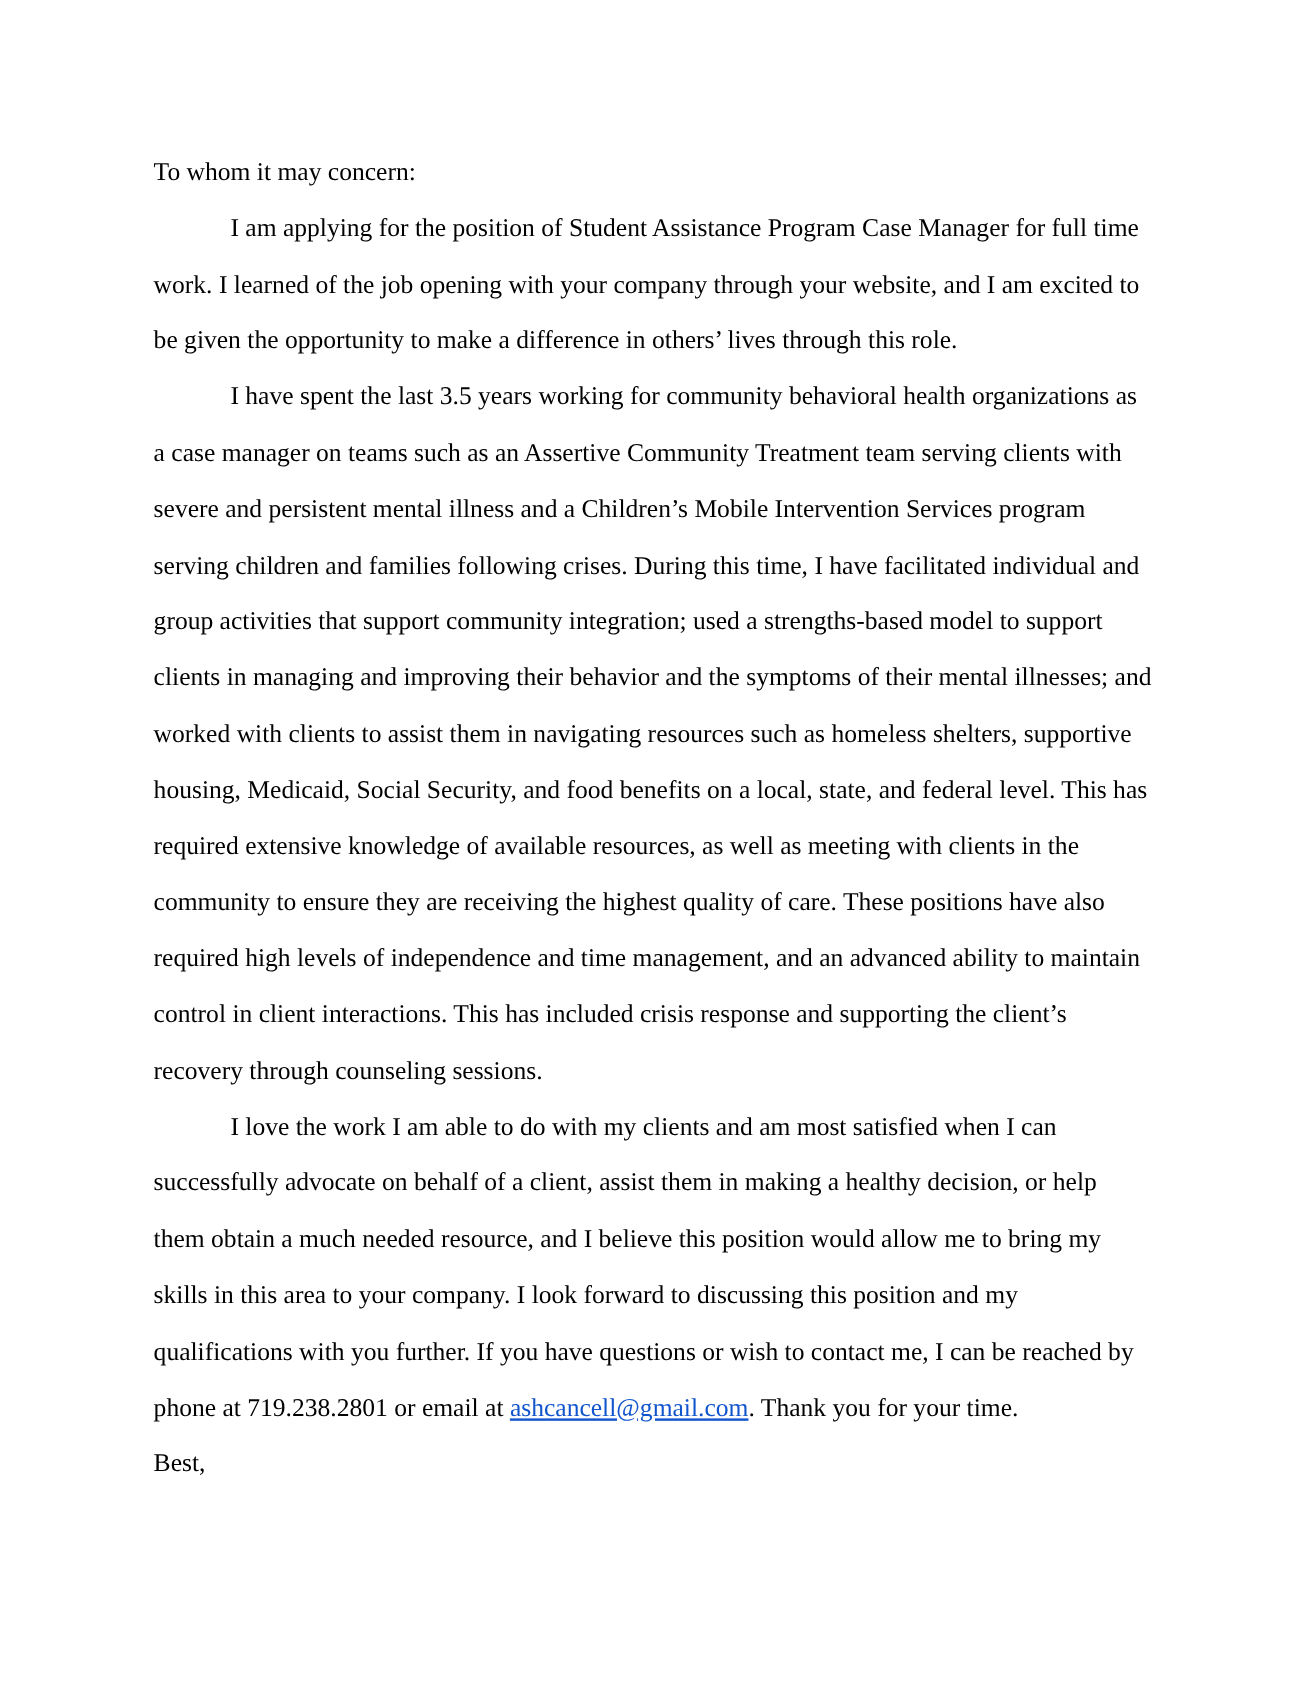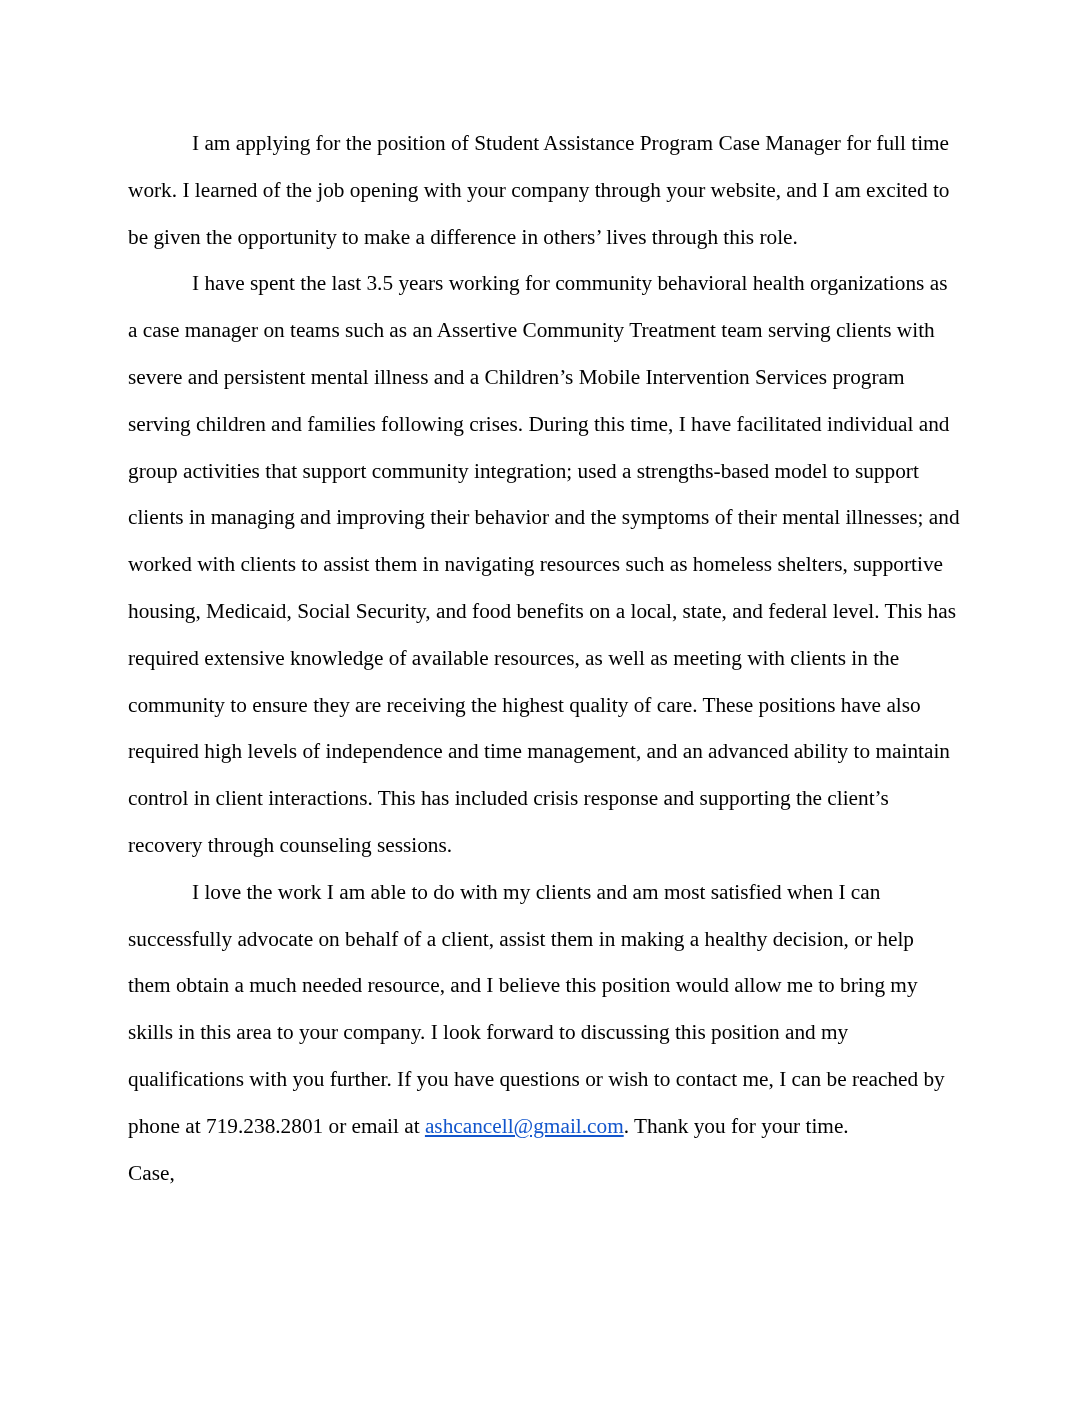--- a/index.html
+++ b/index.html
@@ -30,22 +30,23 @@
     text-indent: 0;
   }
   a.email-link {
     cursor: pointer;
   }
 </style>
 </head>
 <body>
 
 <div class="page" style="color: rgb(0, 0, 0); background: rgb(255, 255, 255);">
+  <p class="no-indent">To whom it may concern:</p>
 
   <p>I am applying for the position of Student Assistance Program Case Manager for full time work. I learned of the job opening with your company through your website, and I am excited to be given the opportunity to make a difference in others’ lives through this role.</p>
 
   <p>I have spent the last 3.5 years working for community behavioral health organizations as a case manager on teams such as an Assertive Community Treatment team serving clients with severe and persistent mental illness and a Children’s Mobile Intervention Services program serving children and families following crises. During this time, I have facilitated individual and group activities that support community integration; used a strengths-based model to support clients in managing and improving their behavior and the symptoms of their mental illnesses; and worked with clients to assist them in navigating resources such as homeless shelters, supportive housing, Medicaid, Social Security, and food benefits on a local, state, and federal level. This has required extensive knowledge of available resources, as well as meeting with clients in the community to ensure they are receiving the highest quality of care. These positions have also required high levels of independence and time management, and an advanced ability to maintain control in client interactions. This has included crisis response and supporting the client’s recovery through counseling sessions.</p>
 
   <p><span>I love the work I am able to do with my clients and am most satisfied when I can successfully advocate on behalf of a client, assist them in making a healthy decision, or help them obtain a much needed resource, and I believe this position would allow me to bring my skills in this area to your company. I look forward to discussing this position and my qualifications with you further. If you have questions or wish to contact me, I can be reached by phone at 719.238.2801 or email at </span><a class="email-link" href="#" style="color: rgb(17, 85, 204);">ashcancell@gmail.com</a><span>. Thank you for your time.</span></p>
 
-  <p class="no-indent">Case,</p>
+  <p class="no-indent">Best,</p>
 
 </div>
 
 </body></html>

